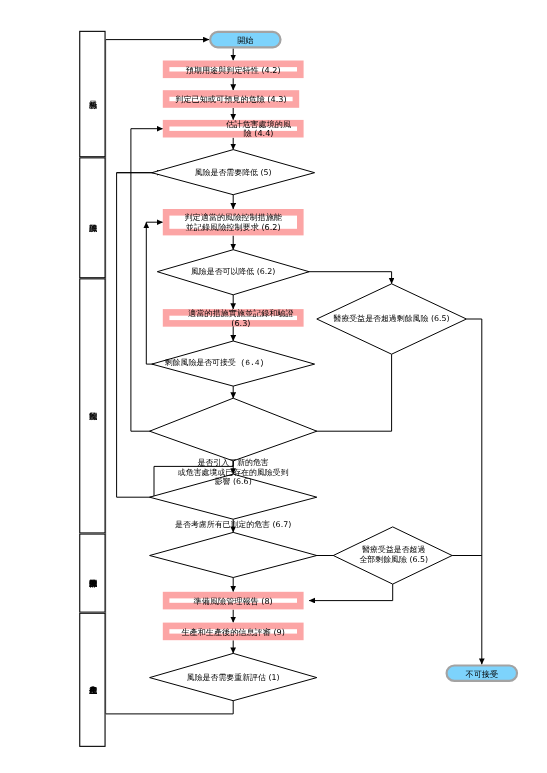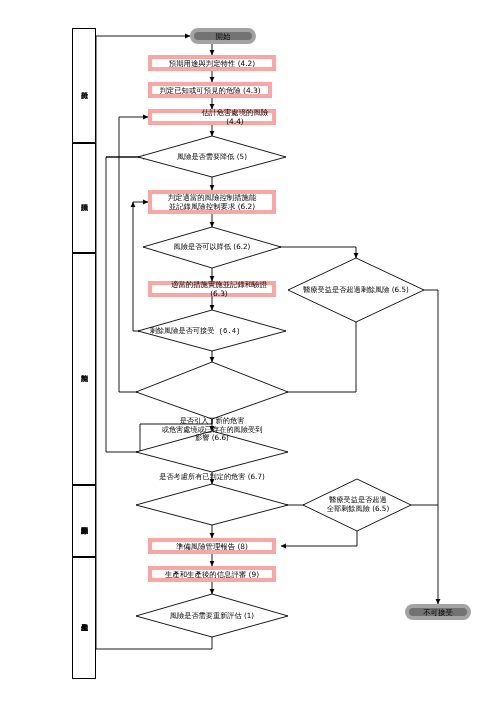--- a/index.html
+++ b/index.html
@@ -1,21 +1,21 @@
 <!DOCTYPE html>
 <html><head>
 <meta charset="utf-8">
 <style>
   html,body{margin:0;padding:0;background:#ffffff;}
   body{font-family:"DejaVu Sans","Liberation Sans",sans-serif;}
   #canvas{position:relative;width:497px;height:703px;background:#ffffff;overflow:hidden;}
   svg.layer{position:absolute;left:0;top:0;width:497px;height:703px;}
   .node{position:absolute;box-sizing:border-box;display:flex;align-items:center;justify-content:center;text-align:center;color:#000;}
-  .proc{border:4px solid #fca5a5;background:#fff;font-size:7.4px;line-height:9px;padding:1px 2px;}
-  .term{border:4px solid #a3a3a3;background:#737373;border-radius:999px;font-size:7.4px;line-height:9px;}
+  .proc{border:6px solid #fca5a5;background:#fff;font-size:7.4px;line-height:9px;padding:1px 2px;}
+  .term{border:2px solid #a3a3a3;background:#7dd3fc;border-radius:999px;font-size:7.4px;line-height:9px;}
   .dectext{position:absolute;display:flex;align-items:center;justify-content:center;text-align:center;font-size:7.2px;line-height:8.6px;color:#000;pointer-events:none;}
   .band{position:absolute;box-sizing:border-box;border:1px solid #000;background:#fff;display:flex;align-items:center;justify-content:center;}
   .bandtxt{font-size:7.2px;line-height:8.4px;color:#000;text-align:center;writing-mode:vertical-rl;letter-spacing:0px;}
 </style>
 </head>
 <body>
 
 <div id="canvas">
 
   <svg class="layer" viewBox="0 0 497 703" xmlns="http://www.w3.org/2000/svg">

